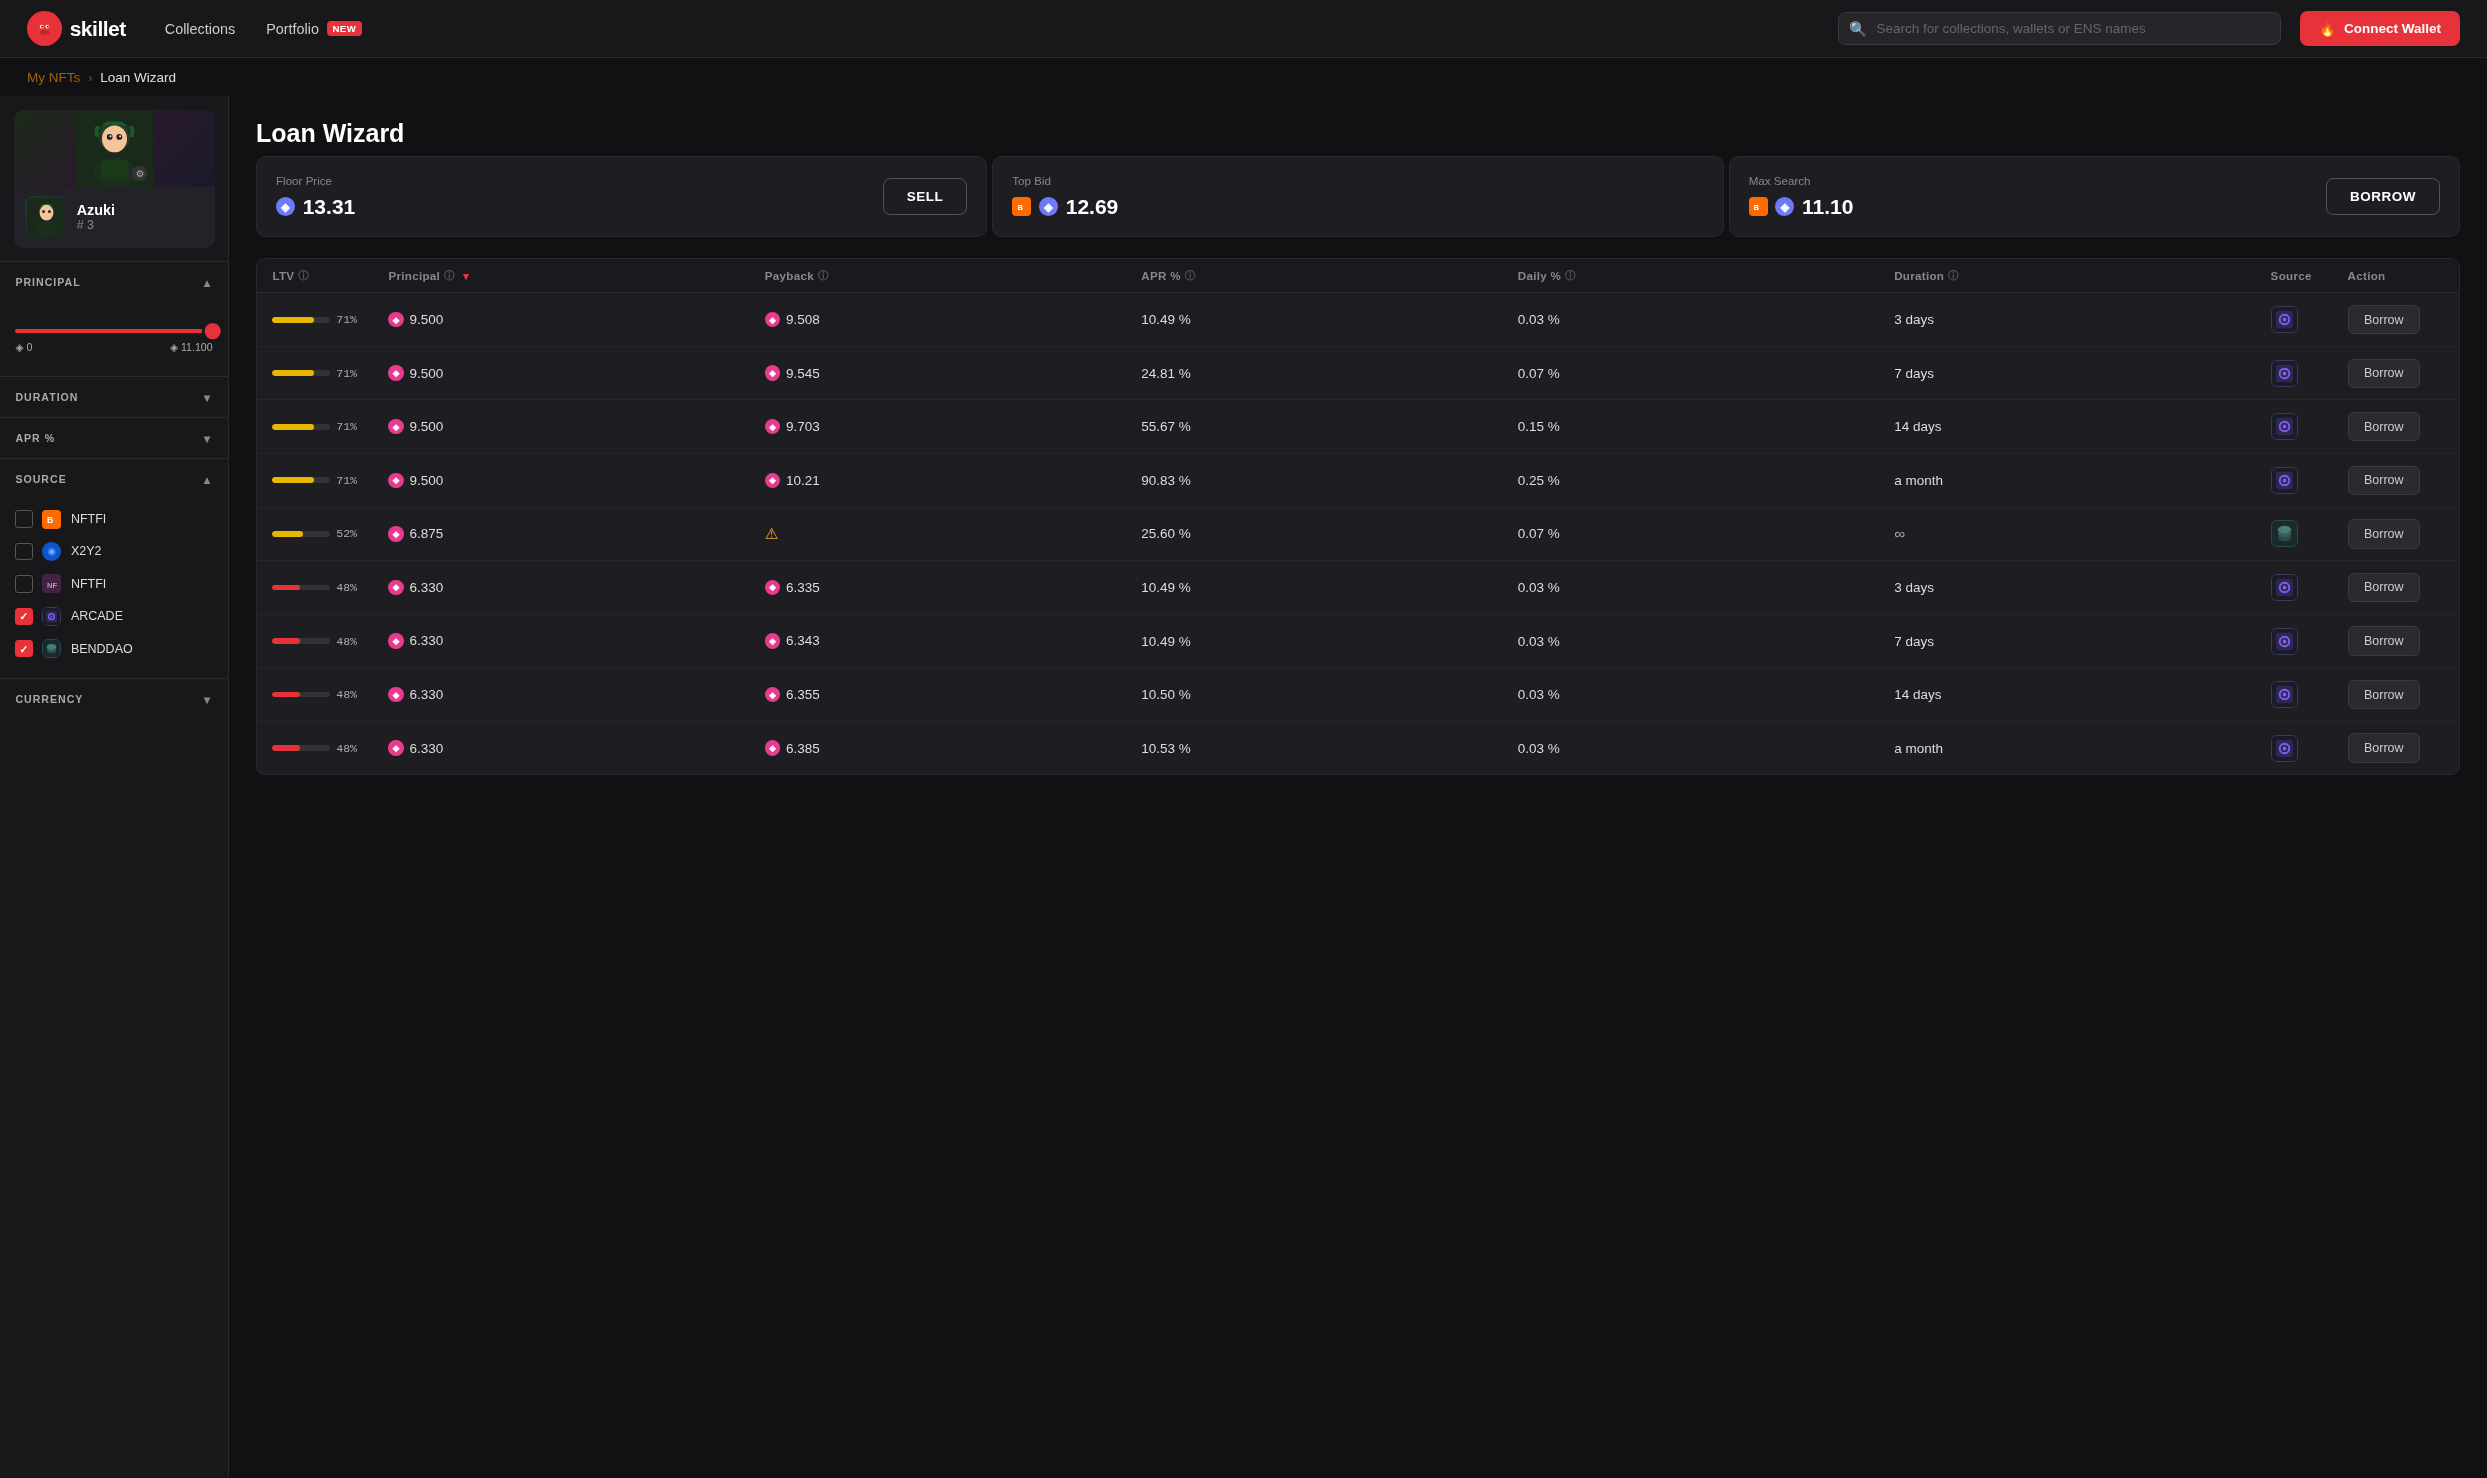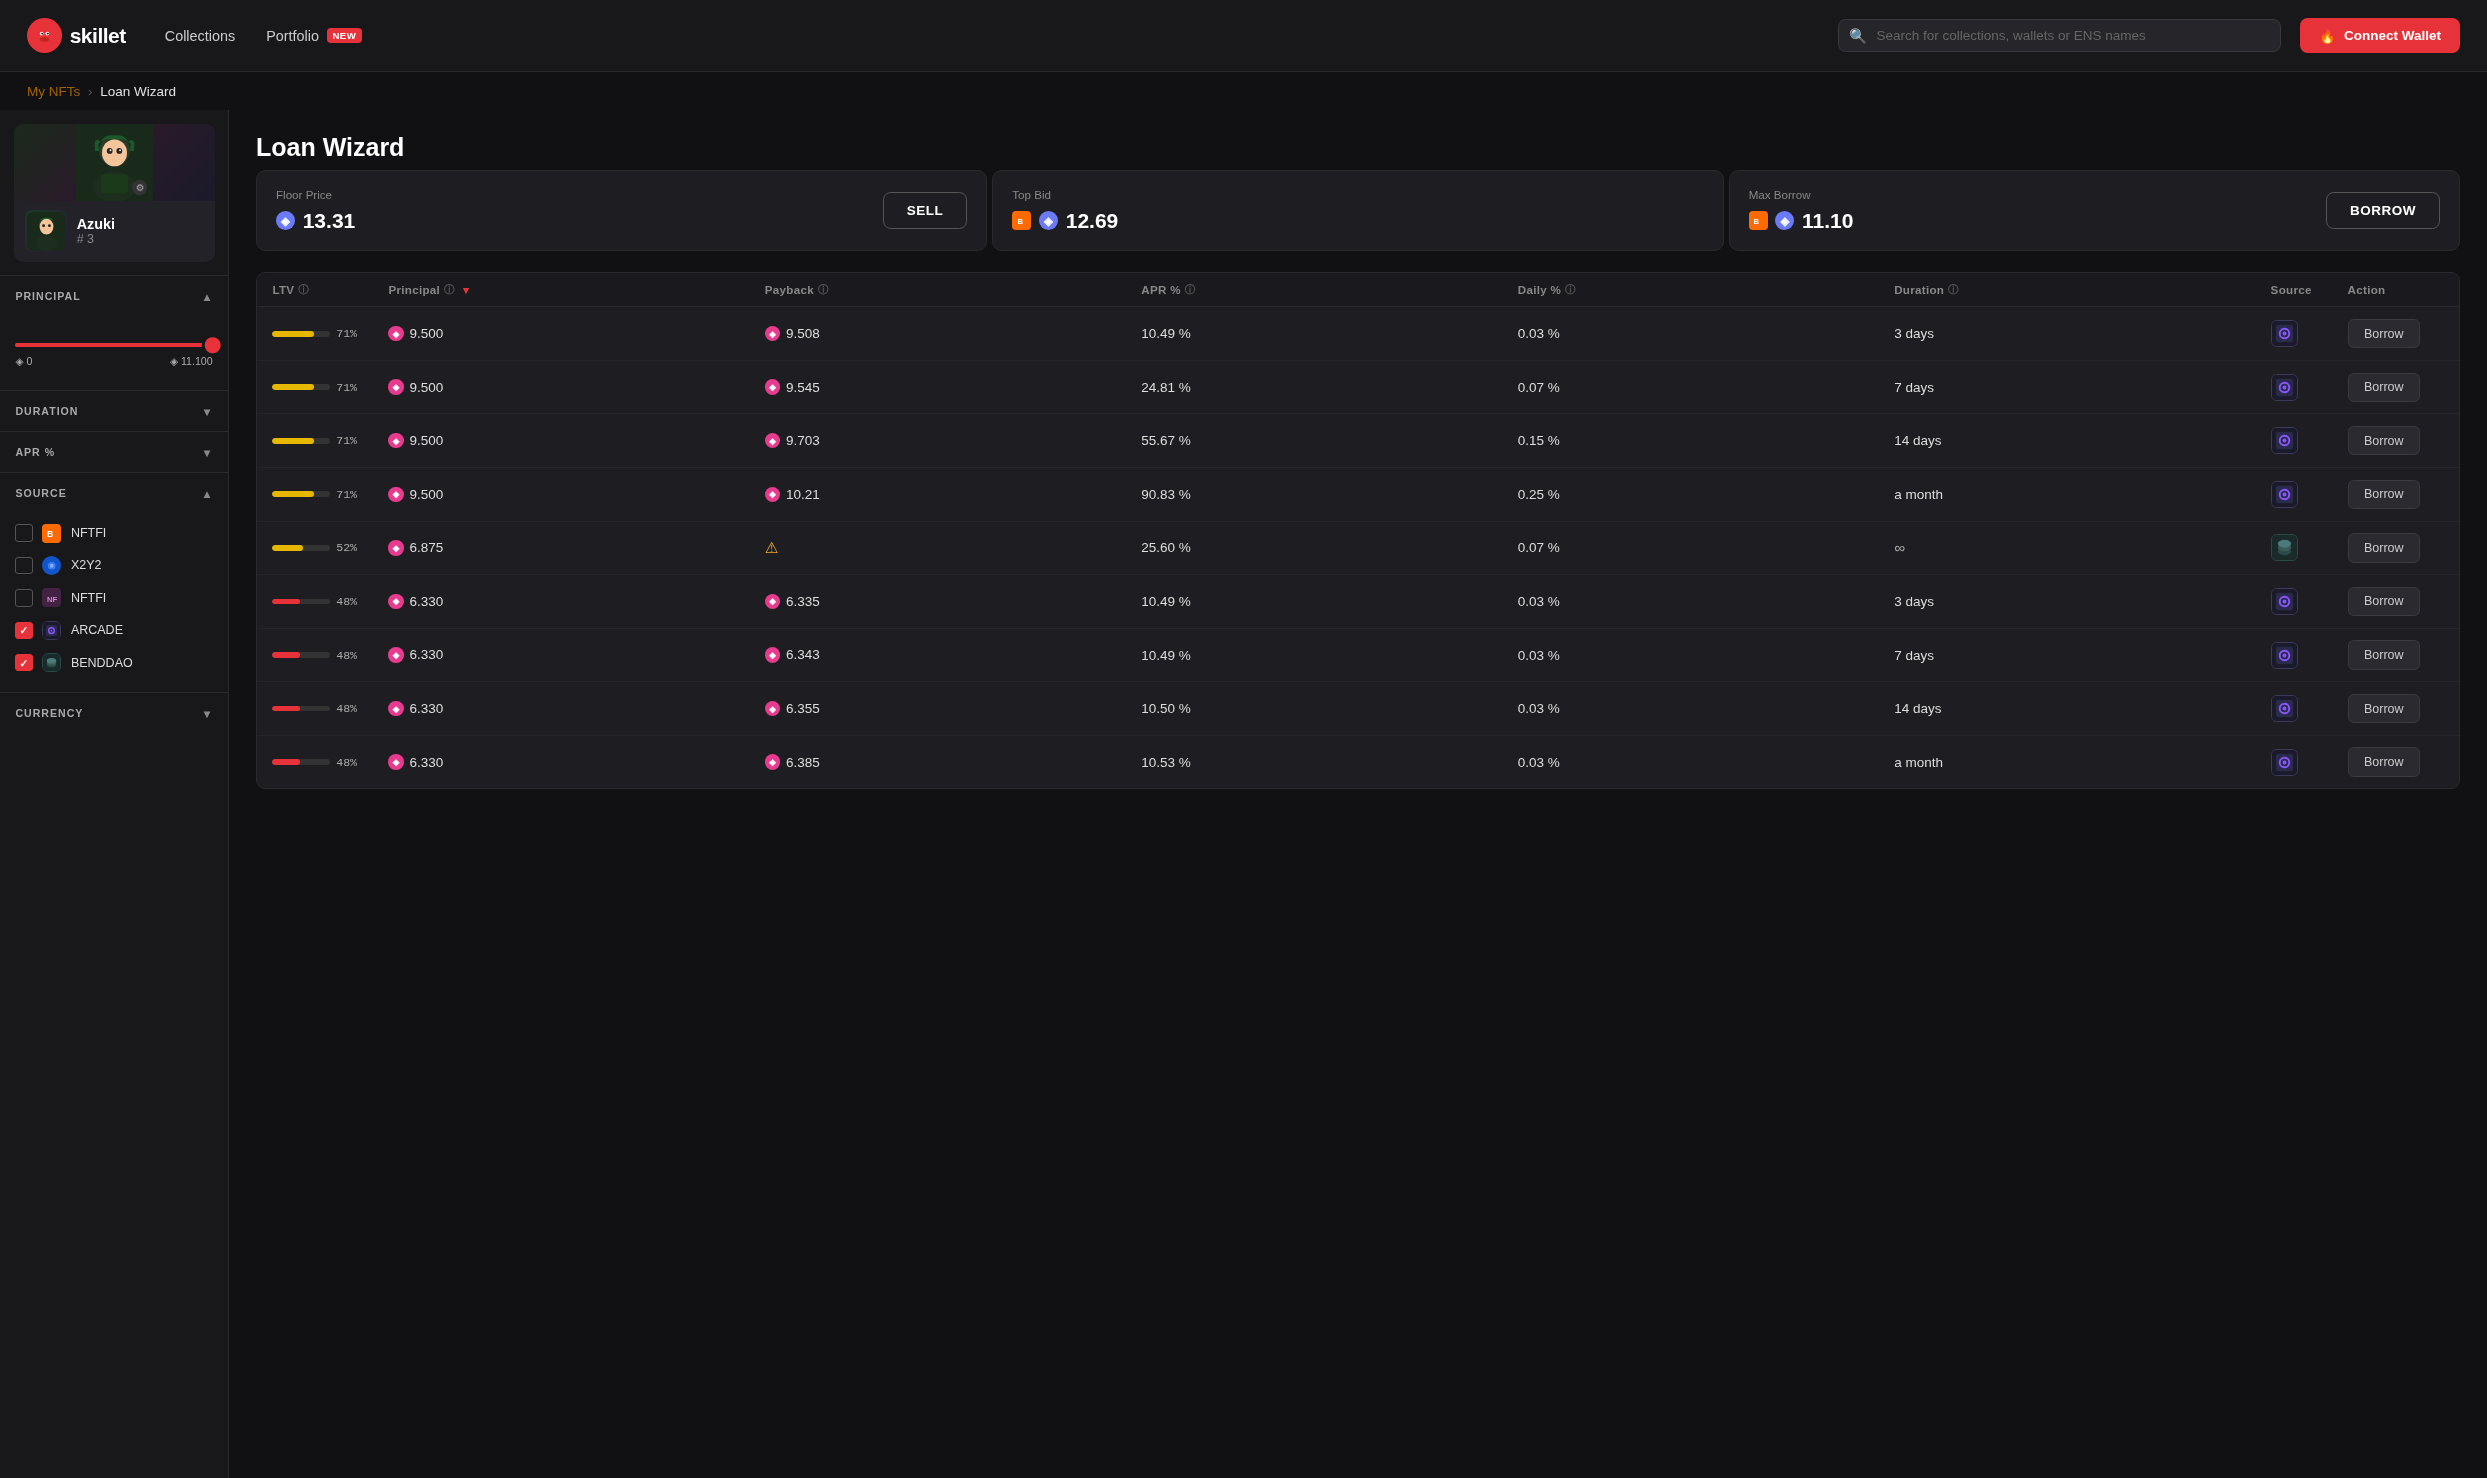--- a/index.html
+++ b/index.html
@@ -8,21 +8,21 @@
       color: #e0e0e0;
       font-family: -apple-system, BlinkMacSystemFont, 'Segoe UI', sans-serif;
       font-size: 13.5px;
       min-height: 100vh;
     }
     
     .header {
       display: flex;
       align-items: center;
       padding: 0 27px;
-      height: 72px;
+      height: 58px;
       background: #18181b;
       border-bottom: 1px solid #2a2a2e;
       position: relative;
       z-index: 10;
     }
     .logo {
       display: flex;
       align-items: center;
       gap: 7.7px;
       margin-right: 39px;
@@ -693,21 +693,21 @@
                 </svg>
             </div>
             <div class="eth-icon">◈</div>
             <span>12.69</span>
           </div>
         </div>
       </div>
 
       <div class="stat-card">
         <div class="stat-card-left">
-          <div class="stat-card-label">Max Borrow</div>
+          <div class="stat-card-label">Max Search</div>
           <div class="stat-card-value">
             <div class="blur-icon-sm">
               <svg width="11.6" height="11.6" viewBox="0 0 12 12" style="font-size:10px">
                   <rect width="12" height="12" rx="2" fill="#ff6b00"></rect>
                   <text x="1.5" y="9" font-size="8" fill="#fff" font-weight="900">B</text>
                 </svg>
             </div>
             <div class="eth-icon">◈</div>
             <span>11.10</span>
           </div>

